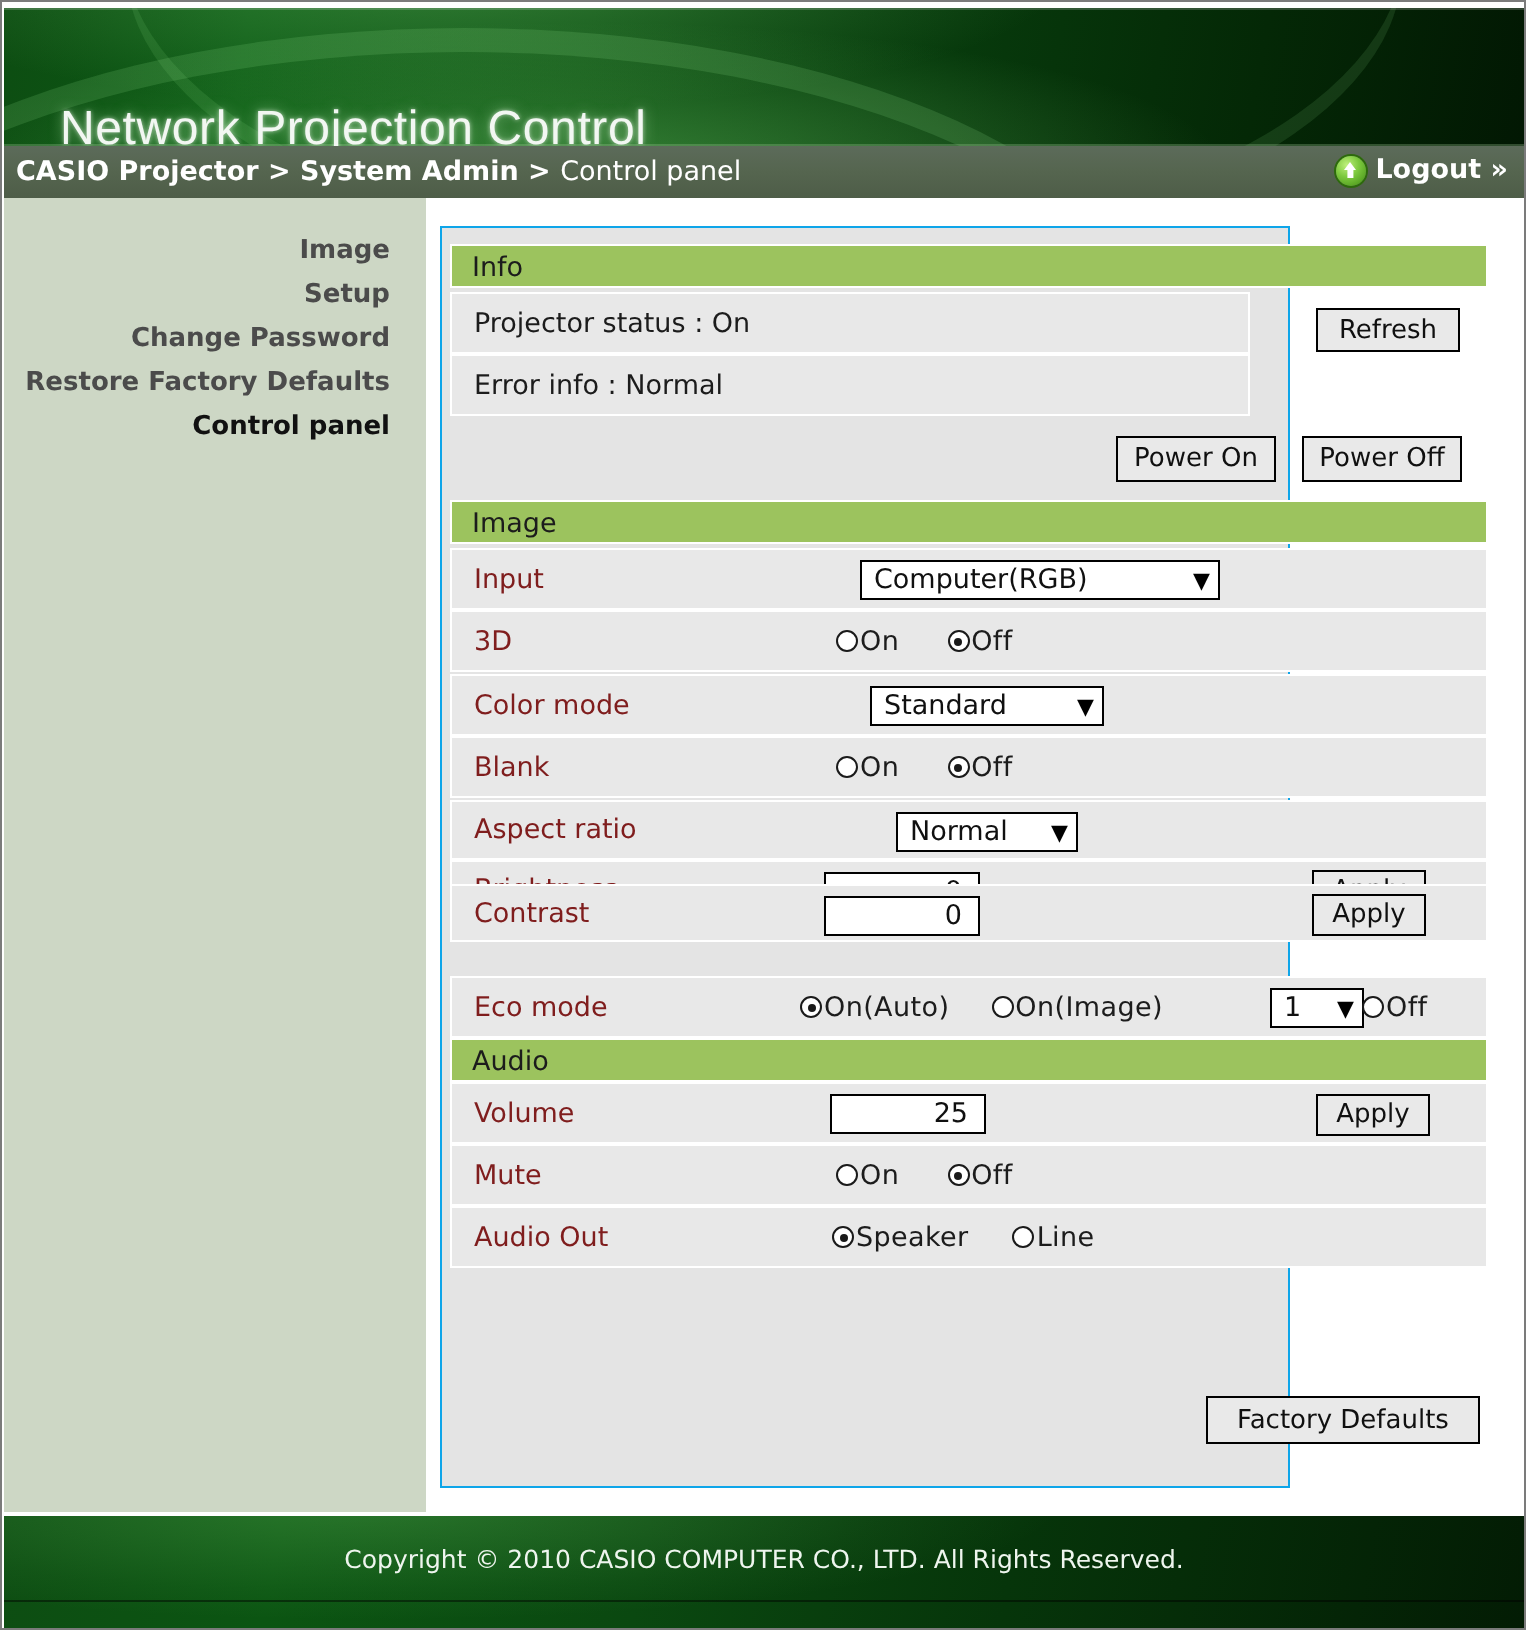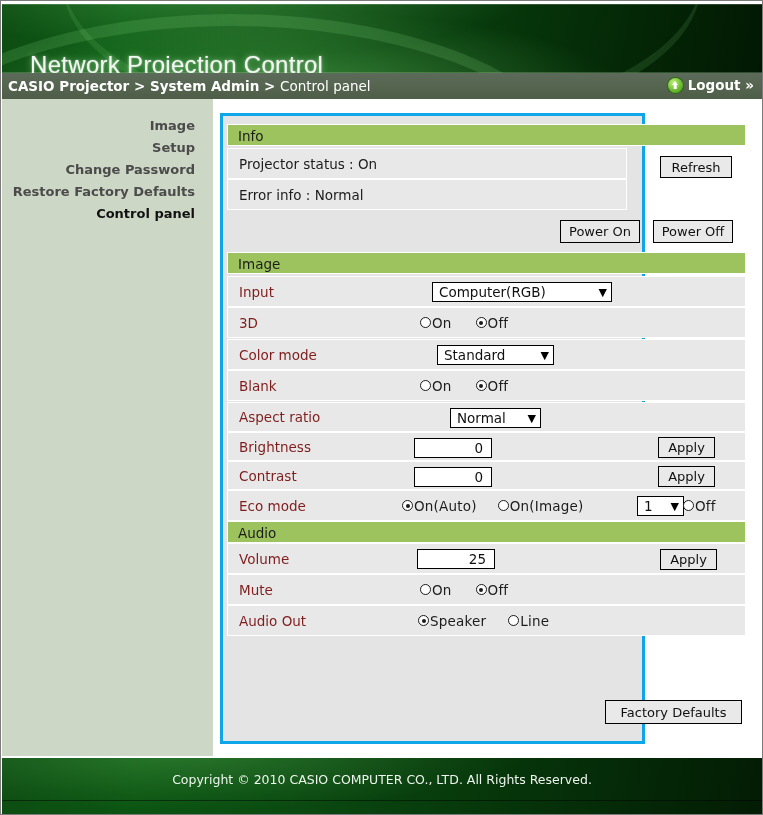--- a/index.html
+++ b/index.html
@@ -160,21 +160,21 @@
     color: #111111;
   }
 
   
   .content {
     position: absolute;
     left: 219px; top: 112px;
     width: 425px;
     height: 631px;
     background: #e4e4e4;
-    border: 3px solid #0ea5e9;
+    border: 1px solid #0ea5e9;
     box-sizing: border-box;
   }
 
   .sec-head {
     position: absolute;
     height: 22px;
     background: #9cc35e;
     color: #1c1c1c;
     font-size: 13.5px;
     line-height: 22px;
@@ -437,21 +437,21 @@
         <span class="arrow">▼</span>
       </div>
     </div>
 
     <div class="row" style="left:4px; top:316px; width:519px; height:29px;">
       <span class="row-label">Brightness</span>
       <div class="txt" style="left:186px; top:5px; width:78px;">0</div>
       <div class="btn" style="left:430px; top:4px; width:57px; height:21px;">Apply</div>
     </div>
 
-    <div class="row" style="left:4px; top:345px; width:519px; height:29px;padding-left:31px;">
+    <div class="row" style="left:4px; top:328px; width:519px; height:29px;padding-left:31px;">
       <span class="row-label">Contrast</span>
       <div class="txt" style="left:186px; top:5px; width:78px;">0</div>
       <div class="btn" style="left:430px; top:4px; width:57px; height:21px;">Apply</div>
     </div>
 
     <div class="row" style="left:4px; top:374px; width:519px; height:31px;">
       <span class="row-label">Eco mode</span>
       <div class="radio-group" style="left:174px;">
         <span class="radio on">
           <span class="dot"></span>

